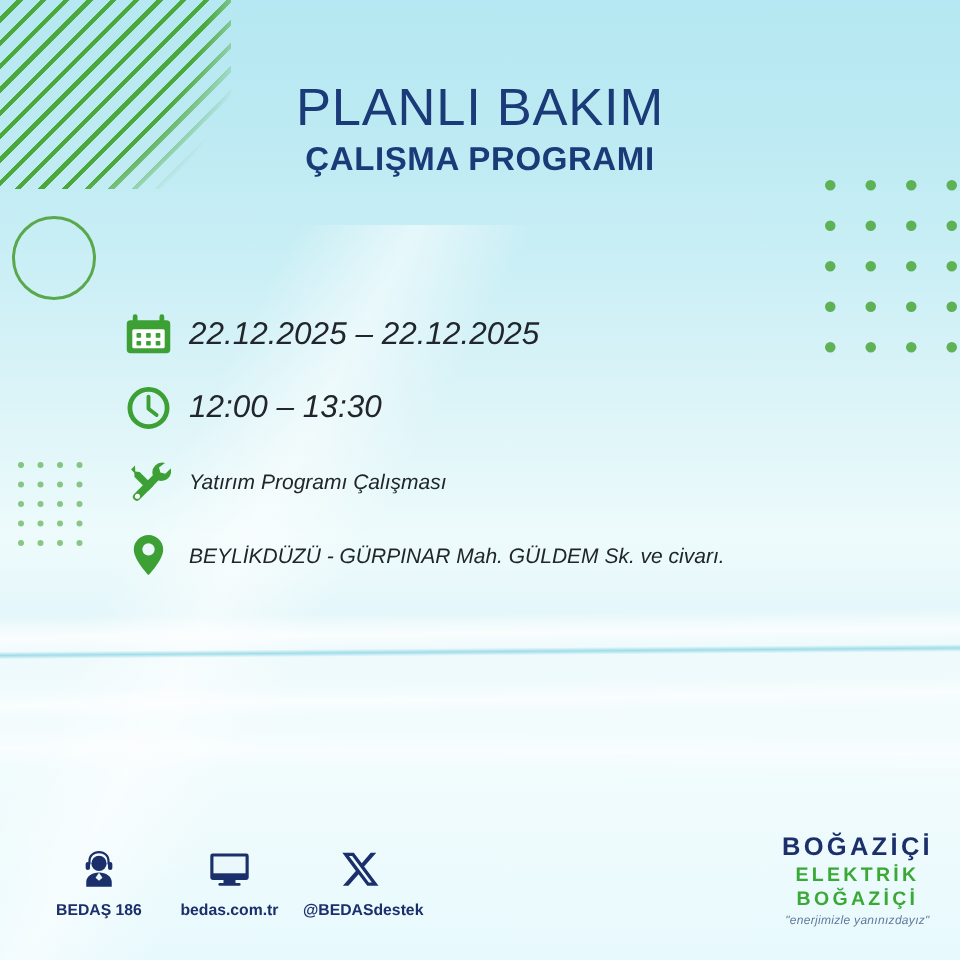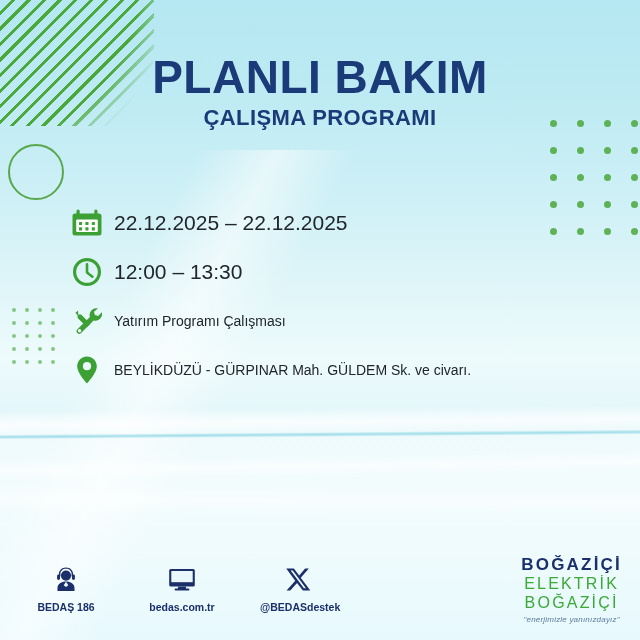--- a/index.html
+++ b/index.html
@@ -133,41 +133,42 @@
   
   .titles {
     position: absolute;
     top: 54px;
     left: 0;
     width: 640px;
     text-align: center;
   }
   .title-main {
     margin: 0;
-    font-size: 46px;
-    font-weight: 700;
+    font-size: 35px;
+    font-weight: 400;
     letter-spacing: 0.5px;
     color: #1b3a78;
     line-height: 1.04;
   }
   .title-sub {
     margin: 4px 0 0 0;
     font-size: 22px;
     font-weight: 600;
     letter-spacing: 0.4px;
     color: #1b3a78;
     line-height: 1.05;
   }
 
   
   .info {
     position: absolute;
     top: 198px;
-    left: 72px;
+    left: 84px;
     width: 540px;
+    font-style: italic;
   }
   .info-row {
     display: flex;
     align-items: center;
     height: 49px;
   }
   .info-icon {
     flex: 0 0 42px;
     display: flex;
     align-items: center;
@@ -181,21 +182,21 @@
   }
   .info-text.big { font-size: 21px; }
 
   
   .footer {
     position: absolute;
     left: 28px;
     top: 562px;
     display: flex;
     align-items: flex-start;
-    gap: 40px;
+    gap: 11px;
   }
   .f-item {
     width: 76px;
     text-align: center;
   }
   .f-glyph {
     height: 34px;
     display: flex;
     align-items: center;
     justify-content: center;
@@ -215,22 +216,22 @@
     text-align: center;
     line-height: 1;
   }
   .logo-l1 {
     font-size: 17px;
     font-weight: 700;
     letter-spacing: 2.2px;
     color: #1b2f6b;
   }
   .logo-l2, .logo-l3 {
-    font-size: 16px;
-    font-weight: 400;
+    font-size: 13px;
+    font-weight: 700;
     letter-spacing: 2.2px;
     color: #3aa935;
     margin-top: 3px;
   }
   .logo-tag {
     margin-top: 5px;
     font-size: 8px;
     font-style: italic;
     color: #5d7a9c;
     letter-spacing: 0.2px;

